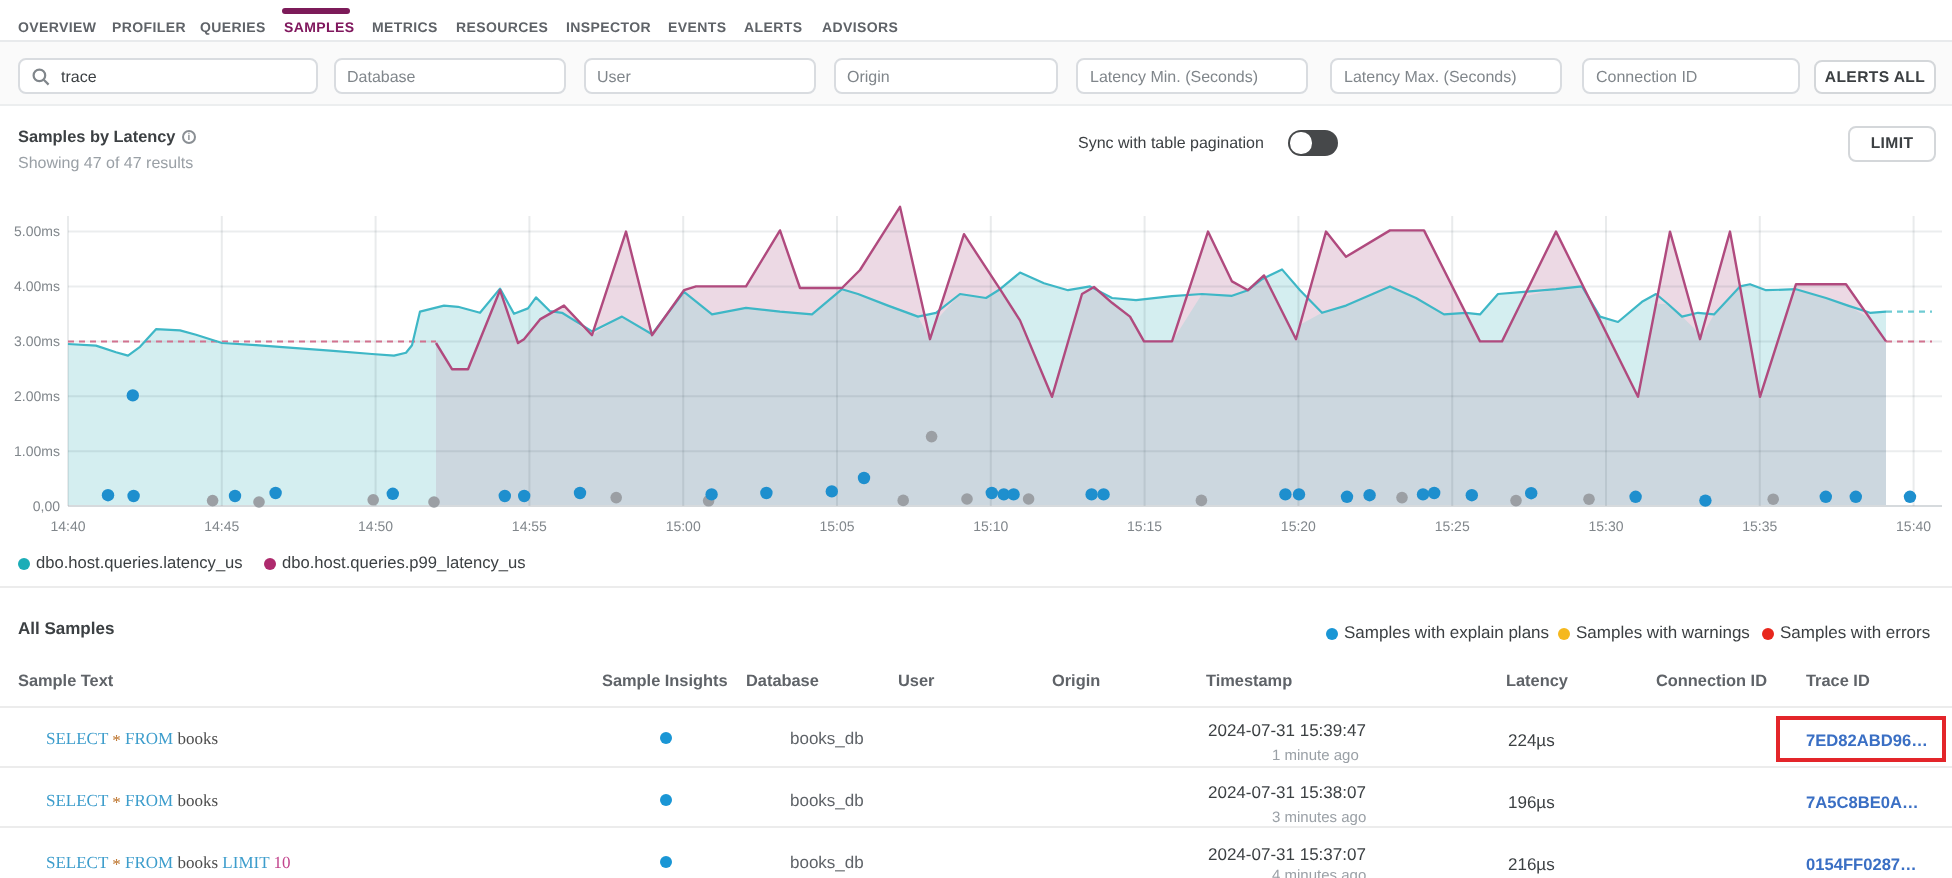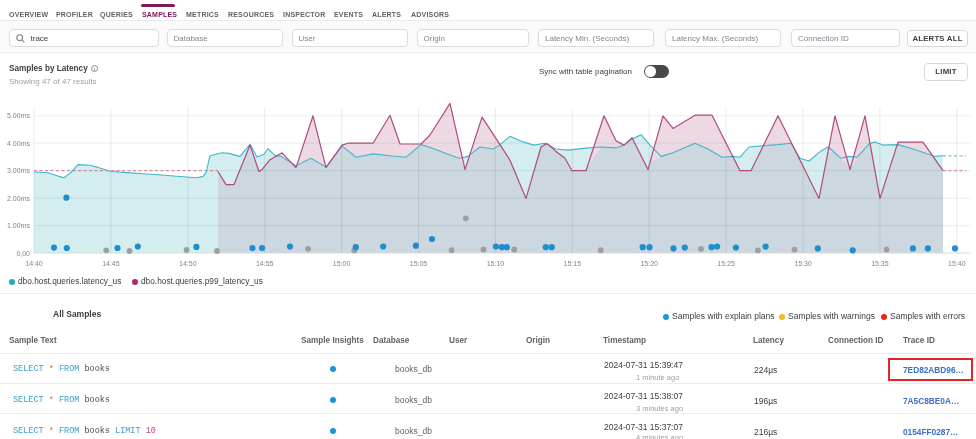--- a/index.html
+++ b/index.html
@@ -47,26 +47,26 @@
   font-weight:bold; color:#3c4043; text-align:center; line-height:16.5px;
   letter-spacing:.2px; }
 .axlab { font-size:7px; fill:#80868b; font-family:"Liberation Sans",sans-serif; }
 
 .leg { position:absolute; font-size:8.3px; color:#3c4043; }
 .dot { display:inline-block; width:6px; height:6px; border-radius:50%;
   vertical-align:-0.5px; margin-right:3px; }
 
 #sep1 { position:absolute; left:0; top:293px; width:976px; height:1px; background:#ececec; }
 #allsamples { position:absolute; left:9px; top:309px; font-size:8.5px;
-  font-weight:bold; color:#3c4043;margin-left:44px; }
+  font-weight:bold; color:#3c4043; }
 .leg2 { position:absolute; top:311px; font-size:8.5px; color:#3c4043; }
 .th { position:absolute; top:336px; font-size:8.2px; font-weight:bold; color:#5f6368; }
 #hsep { position:absolute; left:0; top:353px; width:976px; height:1px; background:#ececec; }
 .rsep { position:absolute; left:0; width:976px; height:1px; background:#ececec; }
-.sql { position:absolute; left:13px; font-family:Liberation Mono, monospace;
+.sql { position:absolute; left:23px; font-family:Liberation Serif, serif;
   font-size:8.5px; color:#4d4d4d; white-space:pre; }
 .kw { color:#3d9dcc; } .st { color:#c07a35; position:relative; top:1px; } .num { color:#c2458d; }
 .idot { position:absolute; left:330px; width:6px; height:6px; border-radius:50%;
   background:#1a96d5; }
 .db { position:absolute; left:395px; font-size:8.5px; color:#5f6368;text-align:center; }
 .ts { position:absolute; left:604px; font-size:8.5px; color:#3c4043; }
 .ago { position:absolute; left:636px; font-size:7.5px; color:#9aa0a6; }
 .lat { position:absolute; left:754px; font-size:8.5px; color:#3c4043; }
 .trace { position:absolute; left:903px; font-size:8.3px; font-weight:bold; color:#3a6fc4; }
 #redbox { position:absolute; left:888px; top:358px; width:85px; height:23px;

